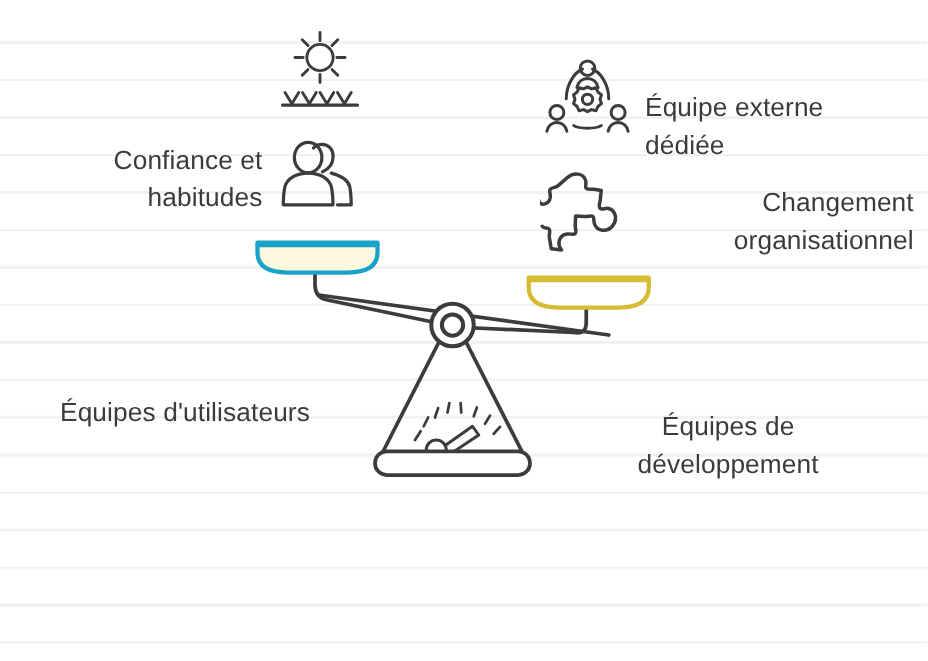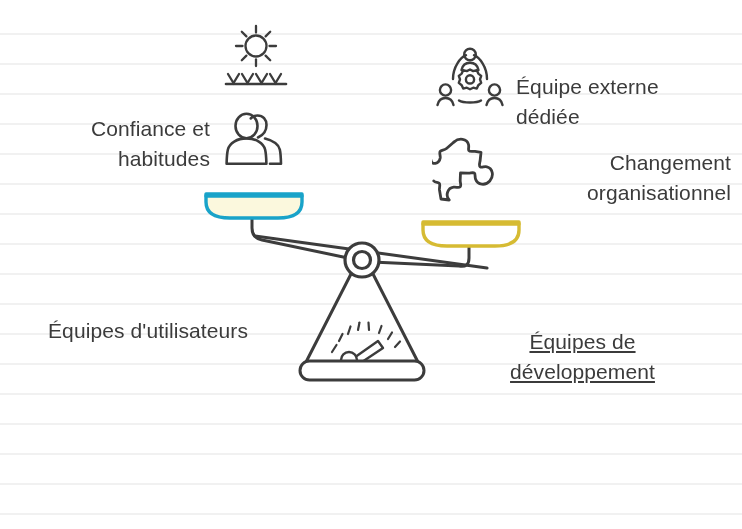--- a/index.html
+++ b/index.html
@@ -34,21 +34,21 @@
   .lbl {
     position: absolute;
     font-size: 21px;
     line-height: 1.42;
     color: #3b3b3b;
     letter-spacing: 0.1px;
     white-space: pre-line;
   }
   .lbl.r { text-align: right; }
   .lbl.l { text-align: left; }
-  .lbl.c { text-align: center; text-decoration: underline; }
+  .lbl.c { text-align: center; }
 
   
   #label-incremental      { left: 30px;  top: 26px;  width: 180px; }
   #label-trust            { left: 30px;  top: 114px; width: 180px; }
   #label-external-team    { left: 516px; top: 72px;  width: 215px; }
   #label-org-change       { left: 516px; top: 148px; width: 215px; text-align: right; }
   #label-user-teams       { left: 18px;  top: 316px; width: 266px; margin-left: 30px; }
   #label-dev-teams        { left: 470px; top: 327px; width: 225px; }
 
   #caption {

